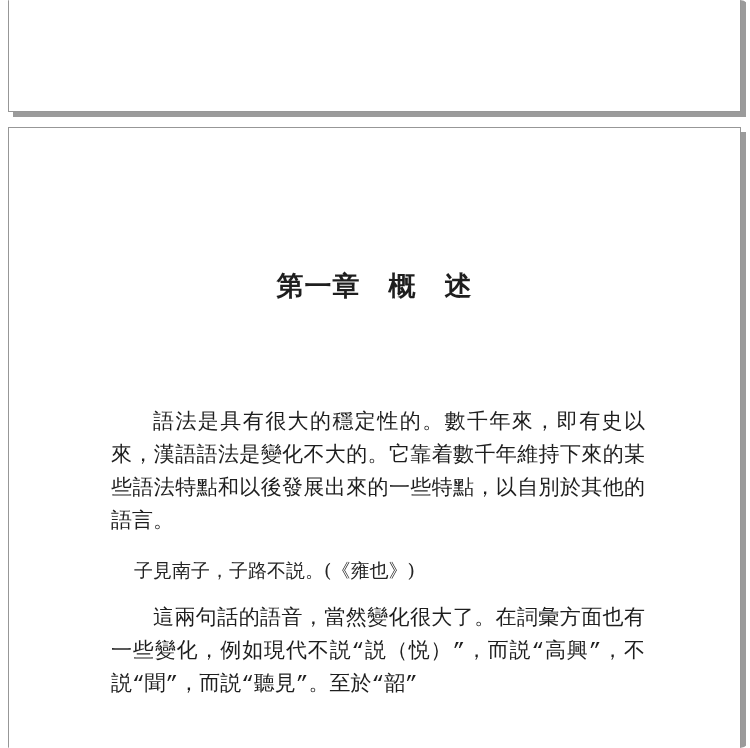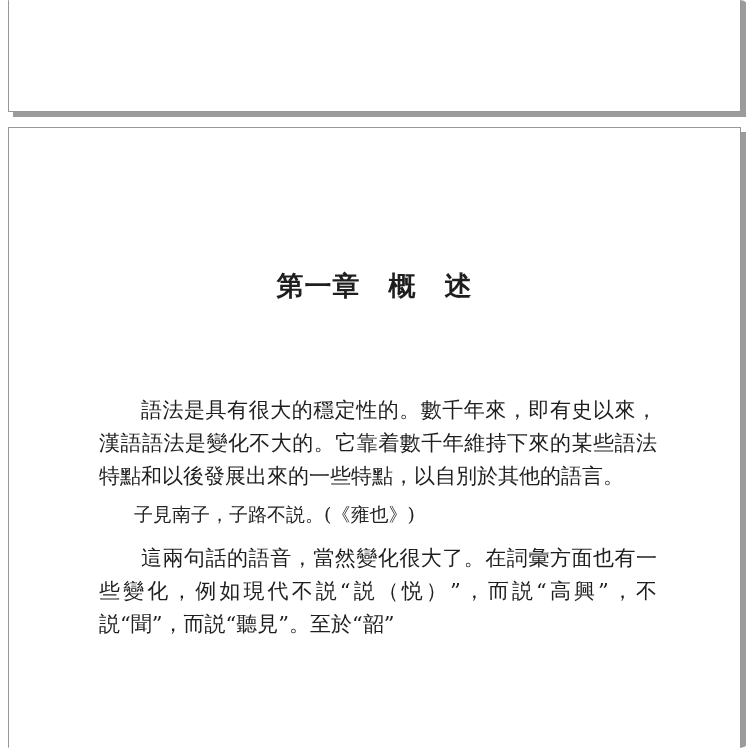--- a/index.html
+++ b/index.html
@@ -48,22 +48,23 @@
     position: absolute;
     top: 262px;
     left: 86px;
     width: 566px;
     font-size: 21px;
     line-height: 33px;
     text-align: justify;
     color: #1e1e1e;
   }
   .content p {
-    margin: 4px;
+    margin: 16px;
     text-indent: 2em;
+    font-family: Liberation Mono, monospace;
   }
   sup.note {
     font-size: 12px;
     line-height: 0;
     vertical-align: super;
   }
   .quote-block {
     margin: 5px 0 12px 39px;
     font-size: 19px;
     line-height: 32px;

